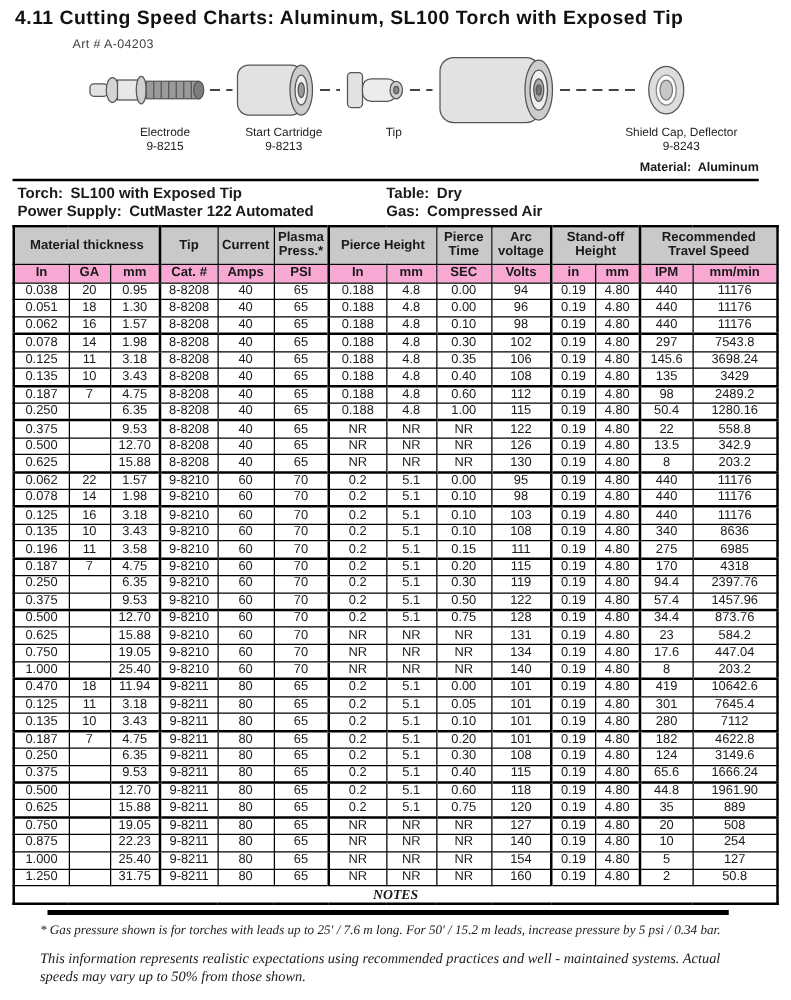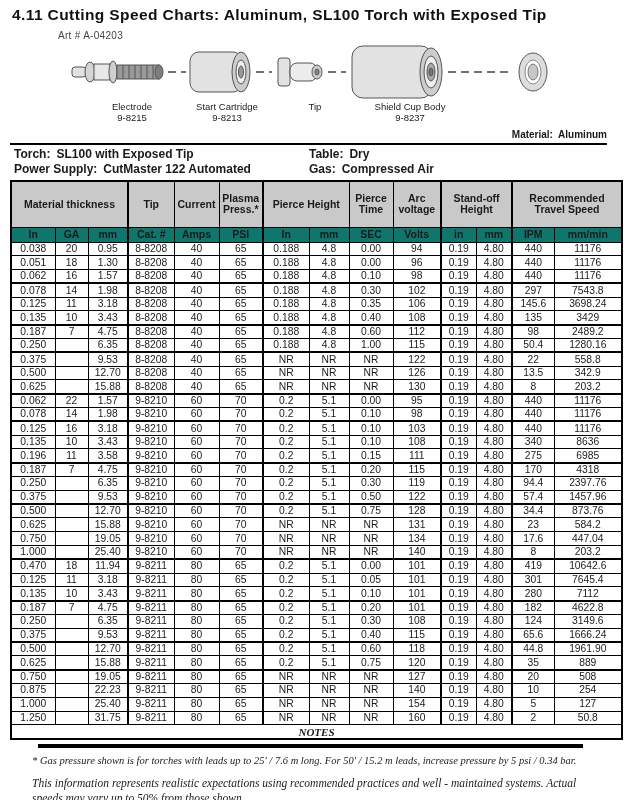--- a/index.html
+++ b/index.html
@@ -19,22 +19,22 @@
 
   .material-line { text-align: right; font-size: 10px; font-weight: bold; margin-top: 0px; }
 
   .info-block { border-top: 2px solid #000; margin-top: 3px; padding: 2px 4px 3px 4px; font-size: 12px; font-weight: bold; }
   .info-row { display: flex; line-height: 15px; }
   .info-left { width: 295px; }
   .info-label { margin-right: 6px; }
 
   table.speed { border-collapse: collapse; table-layout: fixed; width: 613px; border: 2px solid #000; }
   table.speed th, table.speed td { border: 1px solid #000; text-align: center; vertical-align: middle; overflow: hidden; }
-  tr.ghead th { background: #c9c9c9; font-size: 10.5px; font-weight: bold; line-height: 11.5px; height: 46px; padding: 1px 0; }
-  tr.units th { background: #0f766e; font-size: 10.5px; font-weight: bold; height: 15px; line-height: 13px; }
+  tr.ghead th { background: #c9c9c9; font-size: 10.5px; font-weight: bold; line-height: 11.5px; height: 30px; padding: 1px 0; }
+  tr.units th { background: #f9a8d4; font-size: 10.5px; font-weight: bold; height: 15px; line-height: 13px; }
   tbody td { font-size: 10.3px; height: 13.8px; line-height: 12px; padding: 0 1px; }
   tr.sep td { border-top: 2.5px solid #000; }
   .vsep { border-right: 2px solid #000 !important; }
   td.notes-cell { font-family: "Liberation Serif", serif; font-style: italic; font-size: 11px; font-weight: bold; height: 14px; }
 
   .c-in{width:44px}.c-ga{width:33px}.c-mm{width:40px}.c-cat{width:46px}.c-amp{width:45px}.c-psi{width:44px}
   .c-pin{width:46px}.c-pmm{width:40px}.c-sec{width:44px}.c-volt{width:48px}.c-soin{width:35px}.c-somm{width:36px}
   .c-ipm{width:42px}.c-mmm{width:auto}
 
   .bottom-rule { height: 4px; background: #000; margin: 4px 0 0 28px; width: 545px; }
@@ -106,23 +106,23 @@
           <div>9-8215</div>
         </div>
       <div class="part-label pl-1">
           <div>Start Cartridge</div>
           <div>9-8213</div>
         </div>
       <div class="part-label pl-2">
           <div>Tip</div>
           <div></div>
         </div>
-      <div class="part-label pl-3">
-          <div>Shield Cup Body</div>
-          <div>9-8237</div>
+      <div class="part-label pl-4">
+          <div>Shield Cap, Deflector</div>
+          <div>9-8243</div>
         </div>
     </div>
   </div>
 
   <div class="material-line">
     <span>Material:</span>&nbsp;
     <span>Aluminum</span>
   </div>
 
   <div class="info-block">

